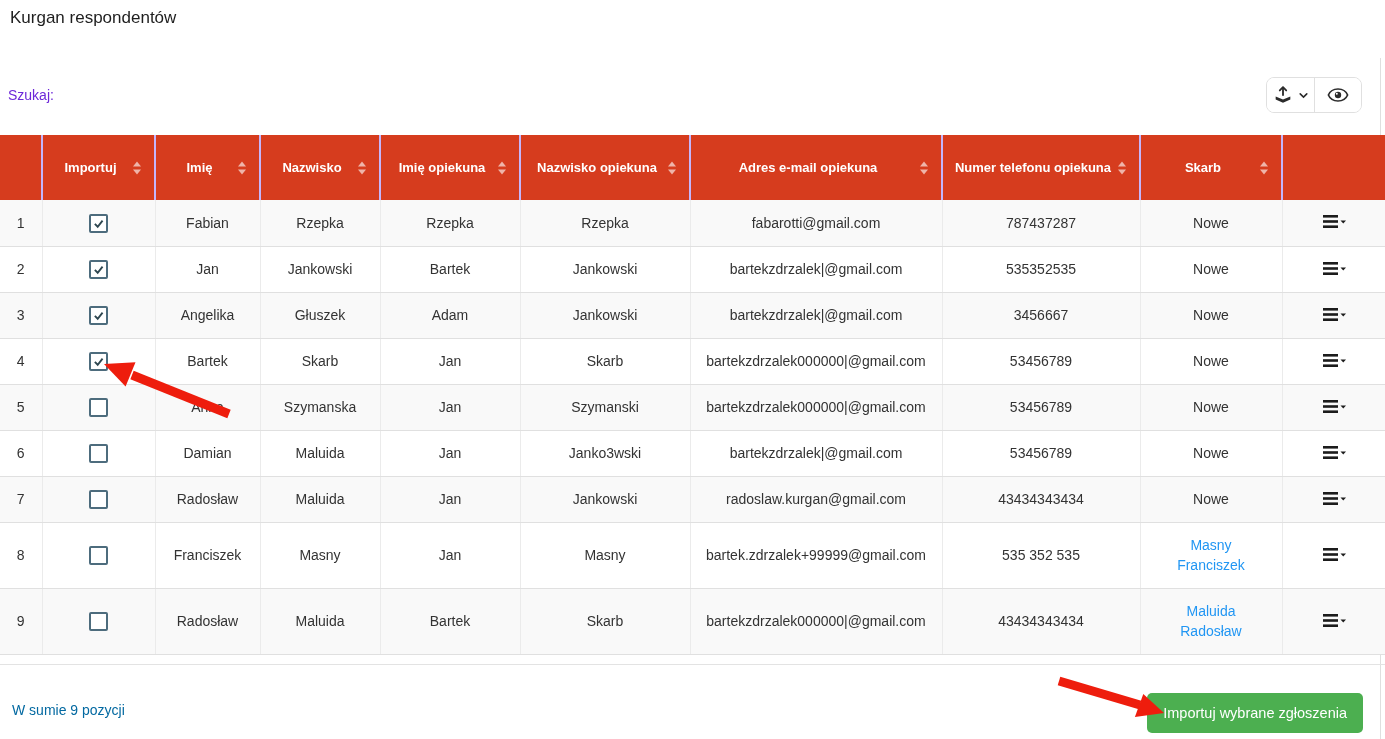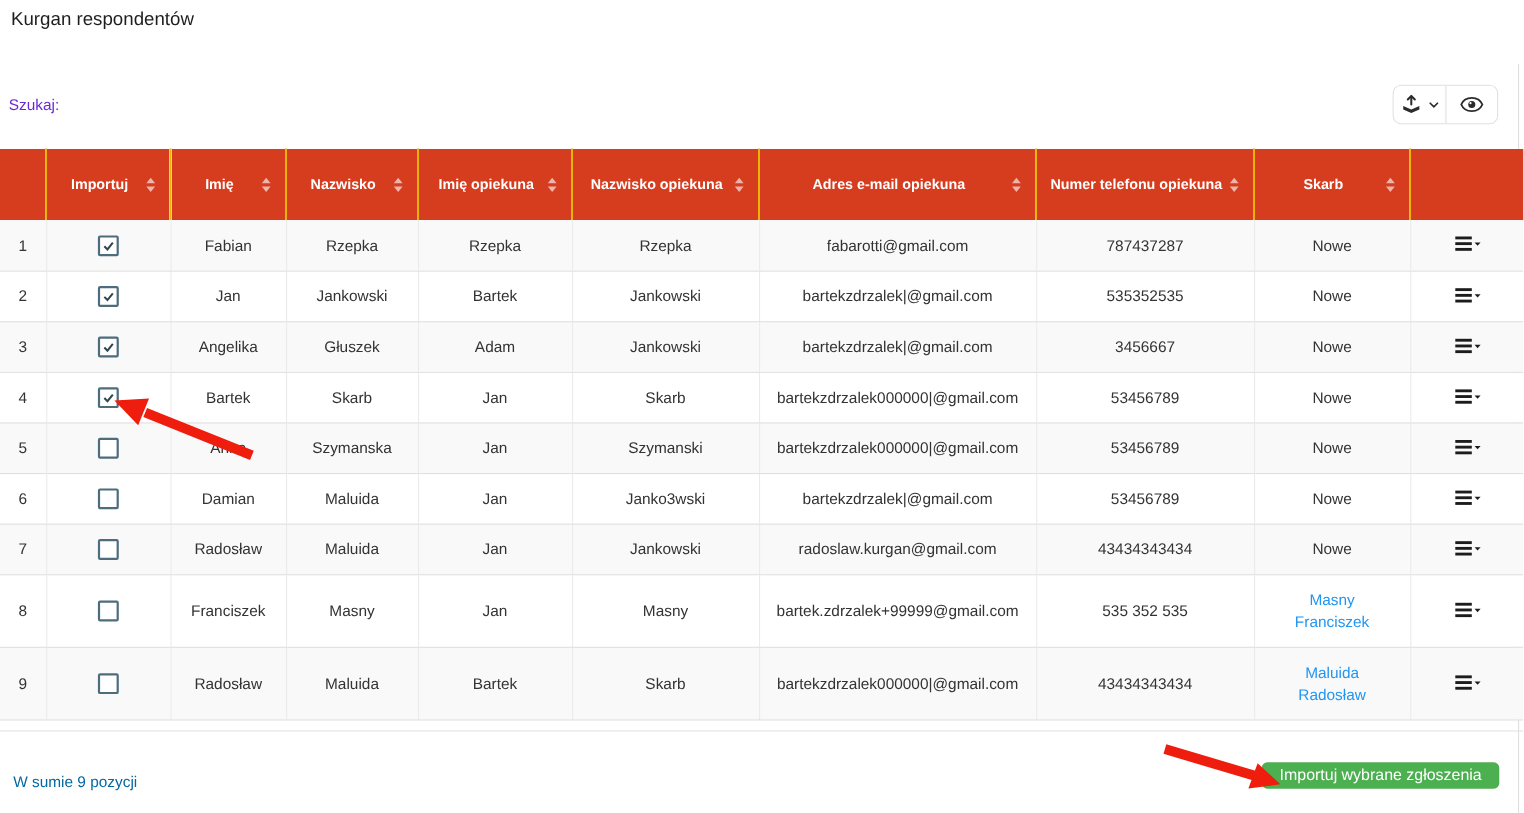--- a/index.html
+++ b/index.html
@@ -14,21 +14,21 @@
   .search-box input::placeholder { color:#9a9a9a; opacity:1; }
   .search-box svg { flex:0 0 auto; }
 
   .toolbar { position:absolute; top:77px; right:23px; height:36px; display:flex; border:1px solid #e0e0e0; border-radius:8px; background:#fff; overflow:hidden; }
   .toolbar .tbtn { width:47px; height:34px; display:flex; align-items:center; justify-content:center; background:#fff; border:none; cursor:pointer; }
   .toolbar .tbtn + .tbtn { border-left:1px solid #e0e0e0; }
 
   .scroll-line { position:absolute; left:1380px; top:58px; bottom:0; width:1px; background:#dfdfdf; }
 
   table.grid { position:absolute; left:0; top:135px; width:1385px; border-collapse:collapse; table-layout:fixed; }
-  table.grid thead th { background:var(--hdr,#D63C1E); color:#fff; font-size:13px; font-weight:bold; height:65px; text-align:center; vertical-align:middle; position:relative; padding:6px 26px 6px 10px; line-height:17px; border-right:2px solid #eab308; }
+  table.grid thead th { background:var(--hdr,#D63C1E); color:#fff; font-size:13px; font-weight:bold; height:65px; text-align:center; vertical-align:middle; position:relative; padding:6px 26px 6px 10px; line-height:17px; border-right:2px solid #c4b5fd; }
   table.grid thead th:last-child { border-right:none; }
   table.grid thead th.no-sort { padding:6px 4px; }
   .sort-icons { position:absolute; right:13px; top:50%; transform:translateY(-50%); display:flex; flex-direction:column; gap:3px; align-items:center; }
   .sort-icons i { display:block; width:0; height:0; border-left:4px solid transparent; border-right:4px solid transparent; }
   .sort-icons i.up { border-bottom:5px solid rgba(255,255,255,0.62); }
   .sort-icons i.dn { border-top:5px solid rgba(255,255,255,0.62); }
 
   table.grid tbody td { font-size:14px; color:#333; text-align:center; vertical-align:middle; border-right:1px solid #ebebeb; border-bottom:1px solid #e0e0e0; background:#fff; padding:2px 6px; line-height:20px; }
   table.grid tbody td:last-child { border-right:none; }
   table.grid tbody tr.odd td { background:#f9f9f9; }
@@ -37,21 +37,21 @@
 
   .cbx { width:19px; height:19px; border:2px solid #4d6c7d; border-radius:2px; background:#fff; display:inline-flex; align-items:center; justify-content:center; cursor:pointer; vertical-align:middle; }
   .cbx svg { display:none; }
   .cbx.checked svg { display:block; }
 
   .status-link { color:#2196F3; text-decoration:none; display:block; line-height:20px; cursor:pointer; }
   .action-btn { background:none; border:none; cursor:pointer; display:inline-flex; align-items:center; justify-content:center; padding:4px; }
 
   .footer-divider { position:absolute; left:0; top:664px; width:1385px; height:1px; background:#e3e3e3; }
   .footer-summary { position:absolute; left:12px; top:702px; font-size:14px; color:#0369a1; }
-  .import-btn { position:absolute; right:22px; top:693px; height:24px; padding:0 16px; background:var(--green,#4CAF50); color:#fff; border:none; border-radius:5px; font-size:14.5px; font-family:"Liberation Sans", sans-serif; cursor:pointer; }
+  .import-btn { position:absolute; right:22px; top:693px; height:40px; padding:0 16px; background:var(--green,#4CAF50); color:#fff; border:none; border-radius:5px; font-size:14.5px; font-family:"Liberation Sans", sans-serif; cursor:pointer; }
 
   .annot { position:absolute; inset:0; width:1385px; height:739px; pointer-events:none; z-index:10; }
 </style>
 </head>
 <body>
 
 <div id="app">
 
   <div class="page-title">Kurgan respondentów</div>
 

